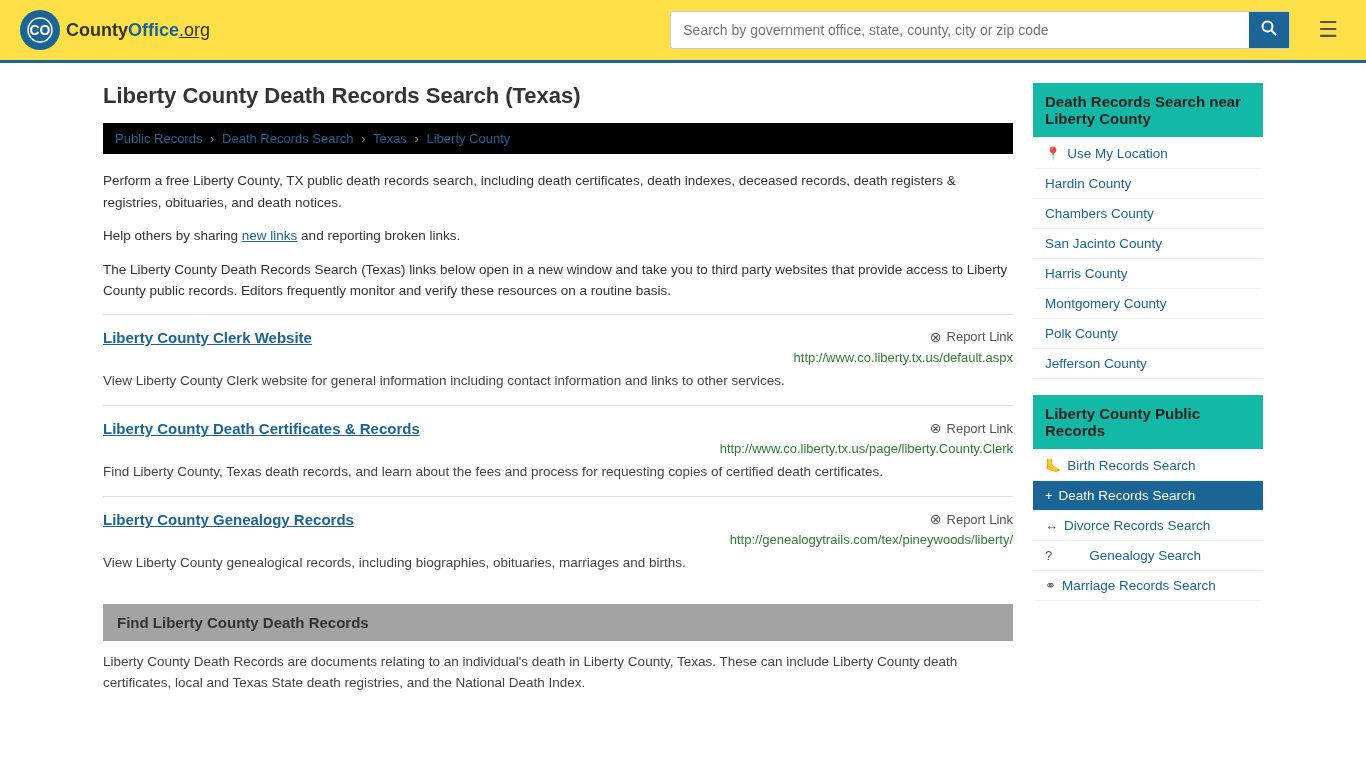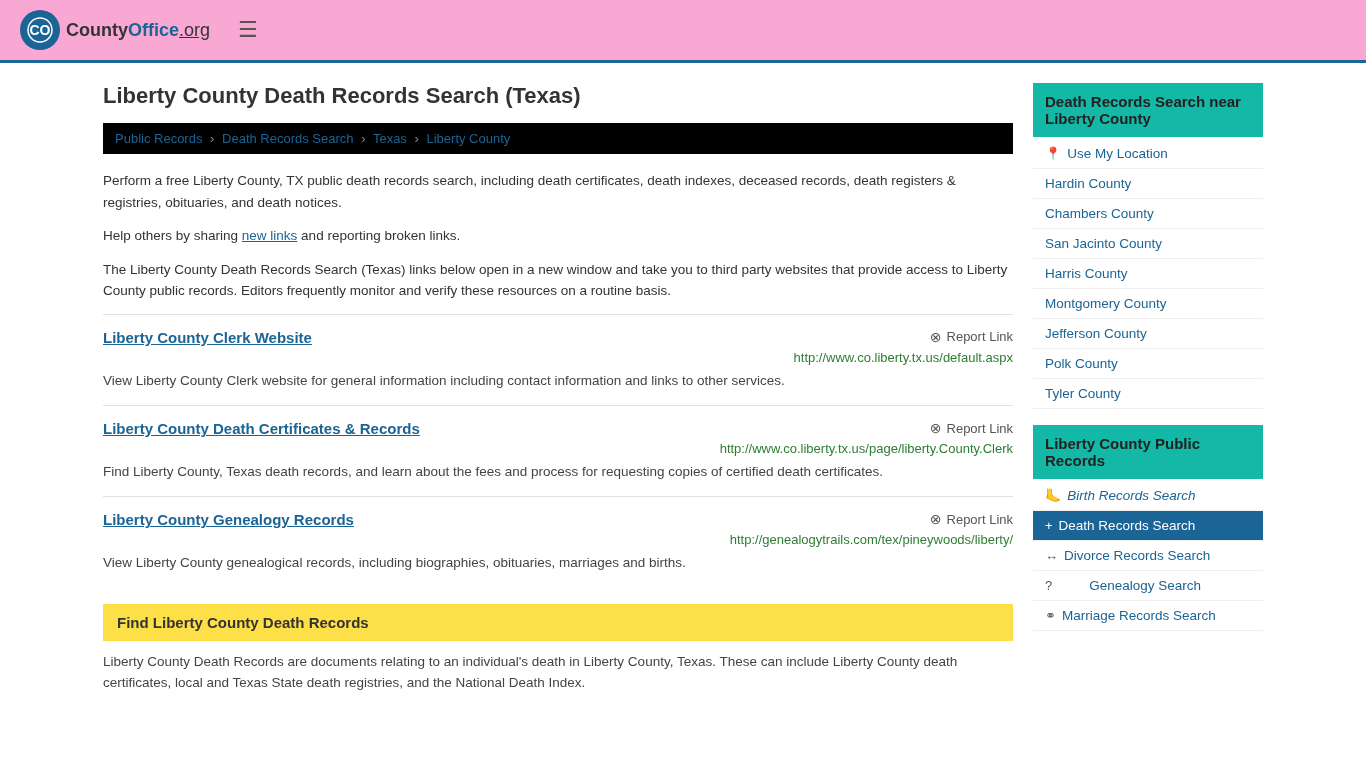--- a/index.html
+++ b/index.html
@@ -1,20 +1,20 @@
 <!DOCTYPE html>
 <html><head>
   <meta charset="utf-8">
   <style>
     * { box-sizing: border-box; margin: 0; padding: 0; }
     body { font-family: Arial, sans-serif; font-size: 14px; color: #333; background: #fff; }
 
     
     .header {
-      background: #f9a8d4;
+      background: #fde047;
       border-bottom: 3px solid #1a6496;
       padding: 10px 20px;
       display: flex;
       align-items: center;
       gap: 20px;
     }
     .logo-area {
       display: flex;
       align-items: center;
       gap: 6px;
@@ -157,21 +157,21 @@
       text-align: right;
     }
     .record-desc {
       font-size: 13.5px;
       line-height: 1.5;
       color: #444;
     }
 
     
     .find-section {
-      background: #fde047;
+      background: #a3a3a3;
       padding: 10px 14px;
       margin-top: 16px;
       margin-bottom: 10px;
     }
     .find-section h3 {
       font-size: 15px;
       font-weight: bold;
       color: #333;
     }
     .find-desc {
@@ -228,20 +228,29 @@
       <svg width="26" height="26" viewBox="0 0 26 26">
         <circle cx="13" cy="13" r="12" fill="#1a6496" stroke="white" stroke-width="1.5"></circle>
         <text x="13" y="18" text-anchor="middle" fill="white" font-size="14" font-weight="bold">CO</text>
       </svg>
     </div>
     <span class="logo-text">
       County<span>Office</span><span style="color:#333;font-weight:normal;text-decoration:underline;">.org</span>
     </span>
   </div>
 
+  <div class="search-bar-wrapper">
+    <input class="search-input" type="text" placeholder="Search by government office, state, county, city or zip code" style="">
+    <button class="search-btn">
+      <svg width="16" height="16" viewBox="0 0 16 16" fill="white">
+        <circle cx="6.5" cy="6.5" r="5" stroke="white" stroke-width="2" fill="none"></circle>
+        <line x1="10.5" y1="10.5" x2="15" y2="15" stroke="white" stroke-width="2"></line>
+      </svg>
+    </button>
+  </div>
 
   <button class="hamburger-btn">
     ☰
   </button>
 </header>
 
 <div class="page-body">
 
   <div class="main-content">
 
@@ -326,37 +335,34 @@
           <div class="sidebar-item">
             <span class="sidebar-item-text"><a href="#" style="color:#1a6496;text-decoration:none;">San Jacinto County</a></span>
           </div>
           <div class="sidebar-item">
             <span class="sidebar-item-text"><a href="#" style="color:#1a6496;text-decoration:none;">Harris County</a></span>
           </div>
           <div class="sidebar-item">
             <span class="sidebar-item-text"><a href="#" style="color:#1a6496;text-decoration:none;">Montgomery County</a></span>
           </div>
           <div class="sidebar-item">
+            <span class="sidebar-item-text"><a href="#" style="color:#1a6496;text-decoration:none;">Polk County</a></span>
+          </div>
+          <div class="sidebar-item">
             <span class="sidebar-item-text"><a href="#" style="color:#1a6496;text-decoration:none;">Jefferson County</a></span>
-          </div>
-          <div class="sidebar-item">
-            <span class="sidebar-item-text"><a href="#" style="color:#1a6496;text-decoration:none;">Polk County</a></span>
-          </div>
-          <div class="sidebar-item">
-            <span class="sidebar-item-text"><a href="#" style="color:#1a6496;text-decoration:none;">Tyler County</a></span>
           </div>
         </div>
     </div>
 
     <div class="sidebar-section">
       <div class="sidebar-header">Liberty County Public Records</div>
       <div id="public-records-list">
           <div class="sidebar-item">
             <span class="icon">🦶</span>
-            <span class="sidebar-item-text"><a href="#" style="color:#1a6496;text-decoration:none;font-style:italic;">Birth Records Search</a></span>
+            <span class="sidebar-item-text"><a href="#" style="color:#1a6496;text-decoration:none;">Birth Records Search</a></span>
           </div>
           <div class="sidebar-item active">
             <span class="icon">+</span>
             <span class="sidebar-item-text" style="color:white;">Death Records Search</span>
           </div>
           <div class="sidebar-item">
             <span class="icon">↔</span>
             <span class="sidebar-item-text"><a href="#" style="color:#1a6496;text-decoration:none;">Divorce Records Search</a></span>
           </div>
           <div class="sidebar-item">

